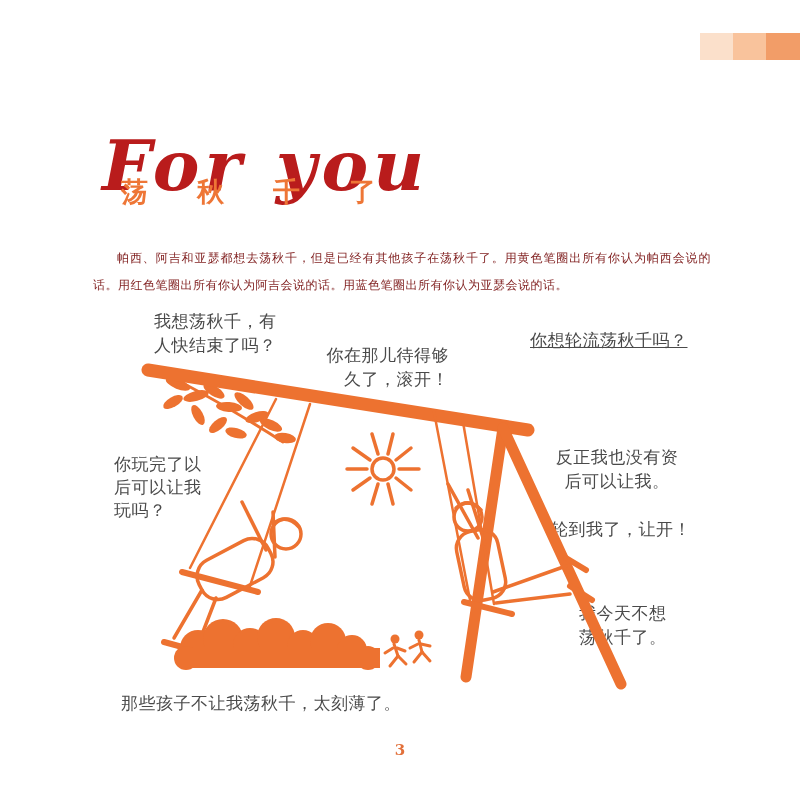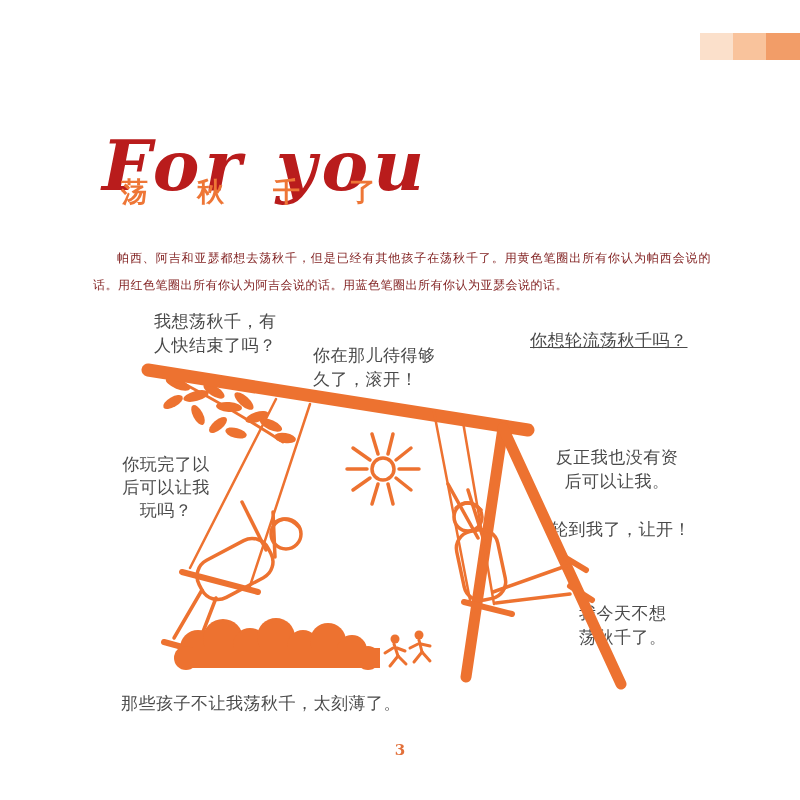--- a/index.html
+++ b/index.html
@@ -33,24 +33,24 @@
     position:absolute;left:93px;top:233px;width:618px;
     font-size:12px;line-height:27px;color:#7f1d1d;
     text-indent:2em;text-align:justify;letter-spacing:0.5px;
   }
   
   .speech{
     position:absolute;font-size:17px;line-height:24px;color:#4a4a4a;
     letter-spacing:0.5px;white-space:pre-line;
   }
   .s1{left:120px;top:310px;margin-left:34px;}
-  .s2{left:313px;top:344px;width:136px;text-align:left;}
+  .s2{left:313px;top:344px;width:136px;text-align:right;}
   .s3{left:530px;top:329px;text-decoration:underline;}
   .s4{left:505px;top:385px;}
-  .s5{left:114px;top:453px;width:104px;text-align:center;line-height:23px;}
+  .s5{left:114px;top:453px;width:104px;text-align:left;line-height:23px;}
   .s6{left:551px;top:446px;width:132px;text-align:center;}
   .s7{left:551px;top:518px;}
   .s8{left:579px;top:602px;}
   .s9{left:121px;top:692px;text-align:center;}
   
   .illustration{position:absolute;left:138px;top:352px;width:500px;height:345px;}
   
   .page-number{
     position:absolute;left:0;right:0;top:741px;text-align:center;
     font-size:15px;font-weight:bold;color:#e2703a;

